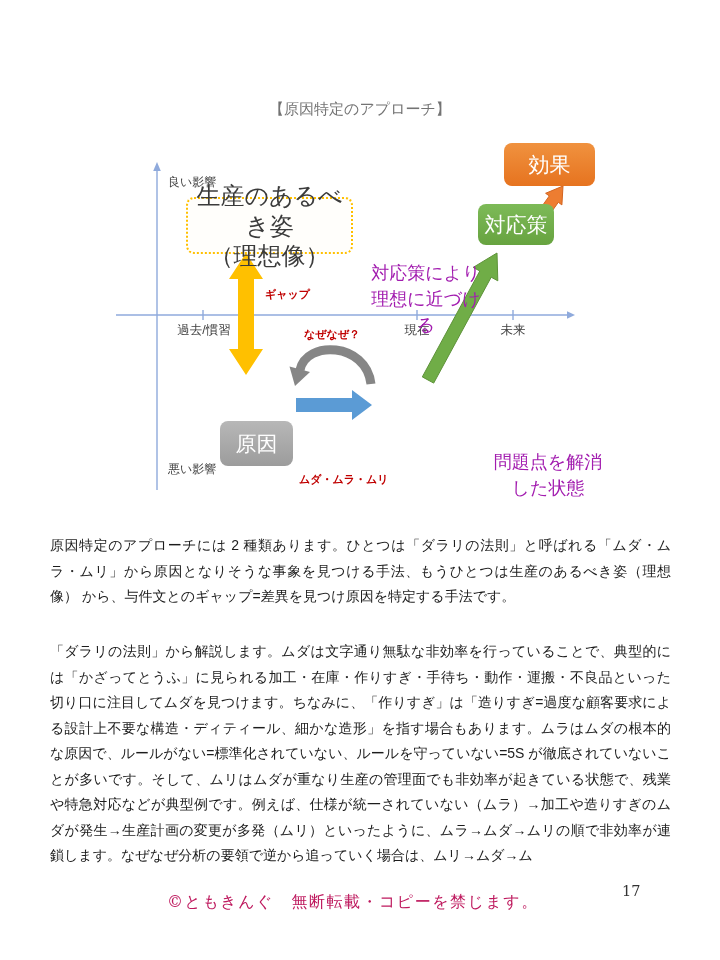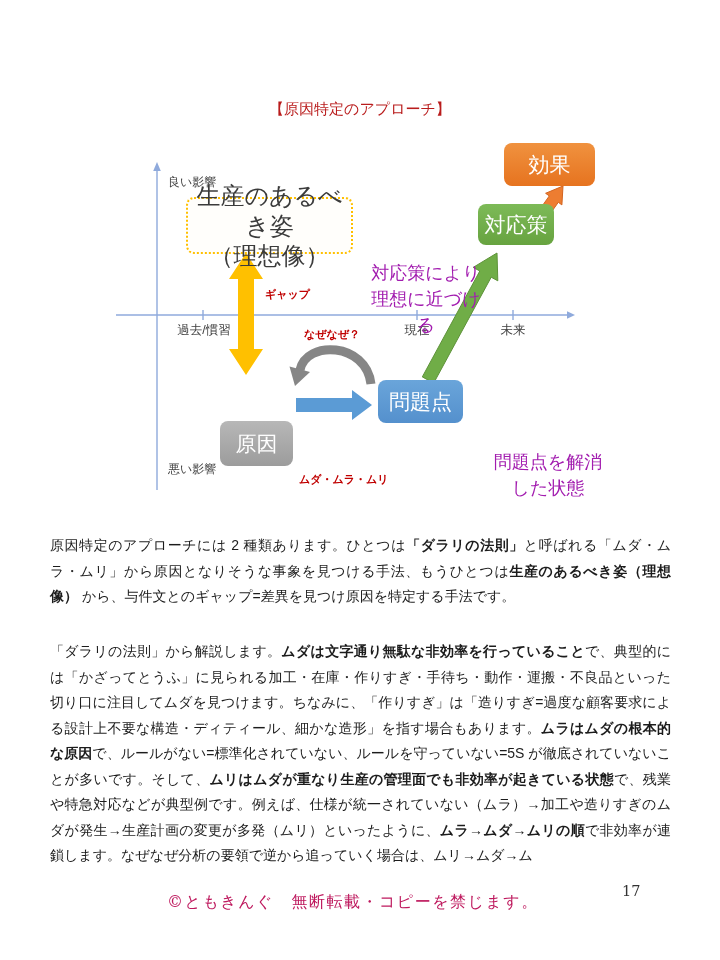--- a/index.html
+++ b/index.html
@@ -3,21 +3,21 @@
 <meta charset="utf-8">
 <style>
   html,body { margin:0; padding:0; background:#e9e9e9; }
   .page {
     position:relative; width:720px; height:960px; margin:0 auto;
     background:#ffffff; overflow:hidden;
     font-family:"Liberation Sans", sans-serif; color:#1f1f1f;
   }
   .abs { position:absolute; }
   .doc-title { left:59px; top:53px; font-size:19px; letter-spacing:1px; color:#161616; }
-  .diagram-caption { left:0; top:100px; width:720px; text-align:center; font-size:15px; color:#b91c1c; }
+  .diagram-caption { left:0; top:100px; width:720px; text-align:center; font-size:15px; color:#737373; }
   .diagram-svg { left:0; top:0; width:720px; height:530px; z-index:1; }
   .node {
     z-index:2; display:flex; align-items:center; justify-content:center;
     border-radius:8px; color:#ffffff; font-size:21px; text-align:center;
   }
   .ideal-box {
     left:186px; top:197px; width:163px; height:53px; z-index:2;
     border:2px dotted #FFC000; border-radius:8px; background:#fffefb;
     display:flex; align-items:center; justify-content:center;
     font-size:24px; line-height:1.25; color:#3b3b3b; text-align:center; white-space:pre-line;
@@ -27,21 +27,21 @@
   .cm-box { left:478px; top:204px; width:76px; height:41px; background:linear-gradient(#7dba57,#67a340); }
   .effect-box { left:504px; top:143px; width:91px; height:43px; background:linear-gradient(#f0923f,#e6731f); }
   .axis-label { z-index:2; font-size:12px; color:#404040; }
   .tick-label { z-index:2; font-size:12.5px; color:#404040; text-align:center; }
   .red-label { z-index:2; font-size:11px; font-weight:bold; color:#C00000; }
   .note { z-index:2; font-size:18px; color:#a21caf; text-align:center; line-height:1.45; white-space:pre-line; }
   .body-para {
     left:50px; width:621px; font-size:14px; line-height:25.5px;
     text-align:justify; color:#1c1c1c;
   }
-  .body-para span.b { font-weight:bold; }
+  .body-para span.b { font-weight:normal; }
   .footer-note { left:167px; top:856px; font-family:"DejaVu Serif", serif; font-size:16px; letter-spacing:1.5px; color:#be185d;margin-top:36px; }
   .page-number { left:622px; top:883px; font-family:"DejaVu Serif", serif; font-size:14.5px; color:#333333; }
 </style>
 </head>
 <body>
 
 <div class="page">
 
 
   <div class="abs diagram-caption">【原因特定のアプローチ】</div>
@@ -71,21 +71,20 @@
     <polygon points="296,398 352,398 352,390 372,405 352,420 352,412 296,412" fill="#5B9BD5"></polygon>
 
     <polygon points="497,253 497.8,280.8 491.2,277.2 433.7,383.1 422.3,376.9 479.8,271 473.2,267.4" fill="#70AD47" stroke="#5d9238" stroke-width="1"></polygon>
 
     <polygon points="563,186 561.9,204.9 558.3,202.3 531.5,240.2 522.5,233.8 549.3,195.9 545.6,193.3" fill="#ED7D31" stroke="#d3641f" stroke-width="1"></polygon>
   </svg>
 
   <div class="abs ideal-box">生産のあるべき姿
 （理想像）</div>
   <div class="abs node cause-box">原因</div>
-  <div class="abs node problem-box">問題点</div>
   <div class="abs node cm-box">対応策</div>
   <div class="abs node effect-box">効果</div>
 
   <div class="abs axis-label" style="left:168px; top:174px;">良い影響</div>
   <div class="abs axis-label" style="left:168px; top:461px;">悪い影響</div>
   <div class="abs tick-label" style="left:169px; top:322px; width:70px;">過去/慣習</div>
   <div class="abs tick-label" style="left:387px; top:322px; width:60px;">現在</div>
   <div class="abs tick-label" style="left:483px; top:322px; width:60px;">未来</div>
 
   <div class="abs red-label" style="left:265px; top:287px;">ギャップ</div>

